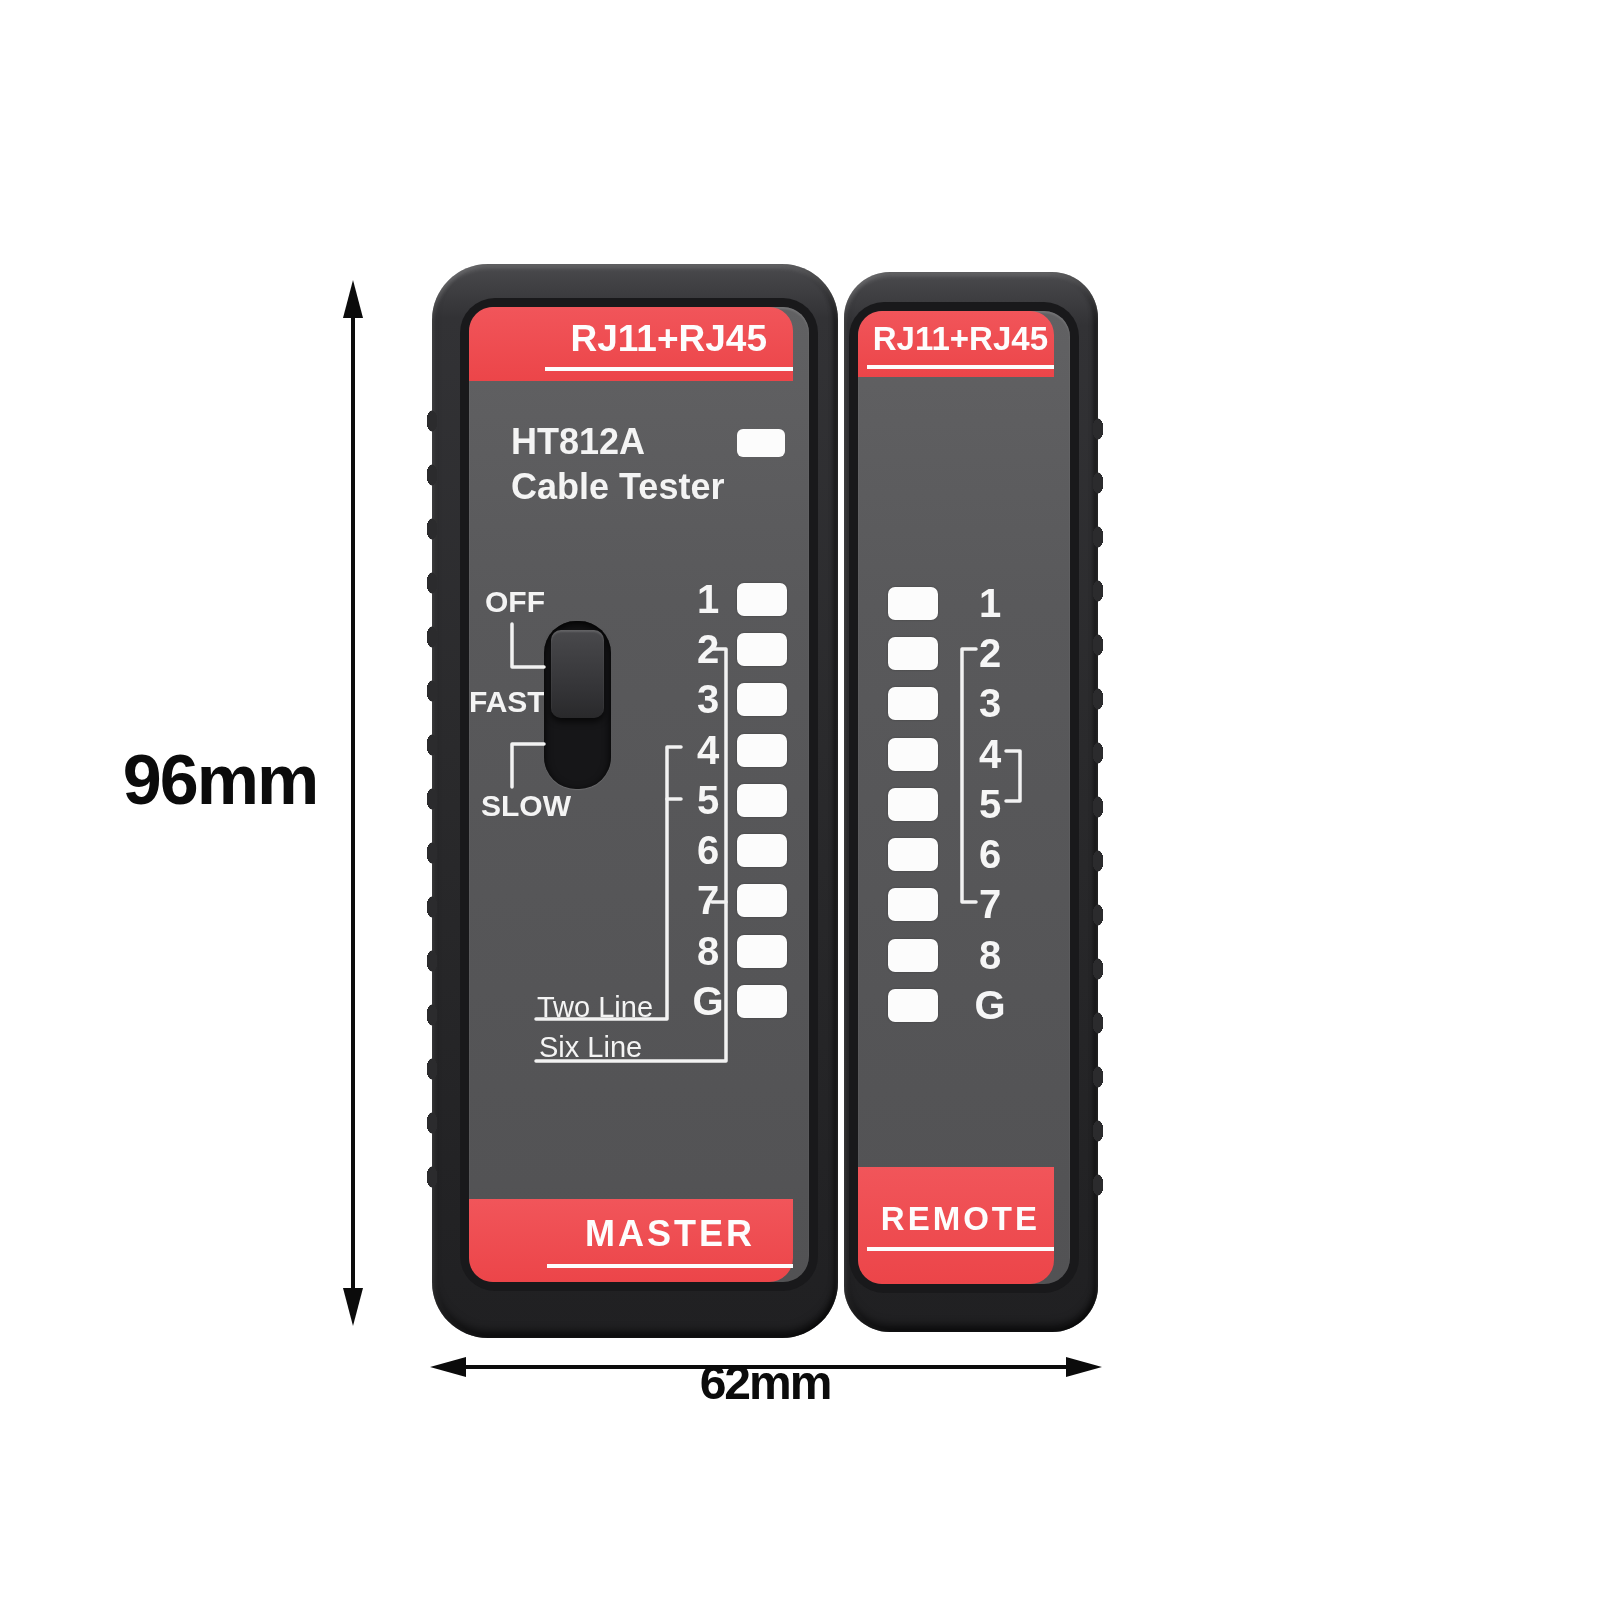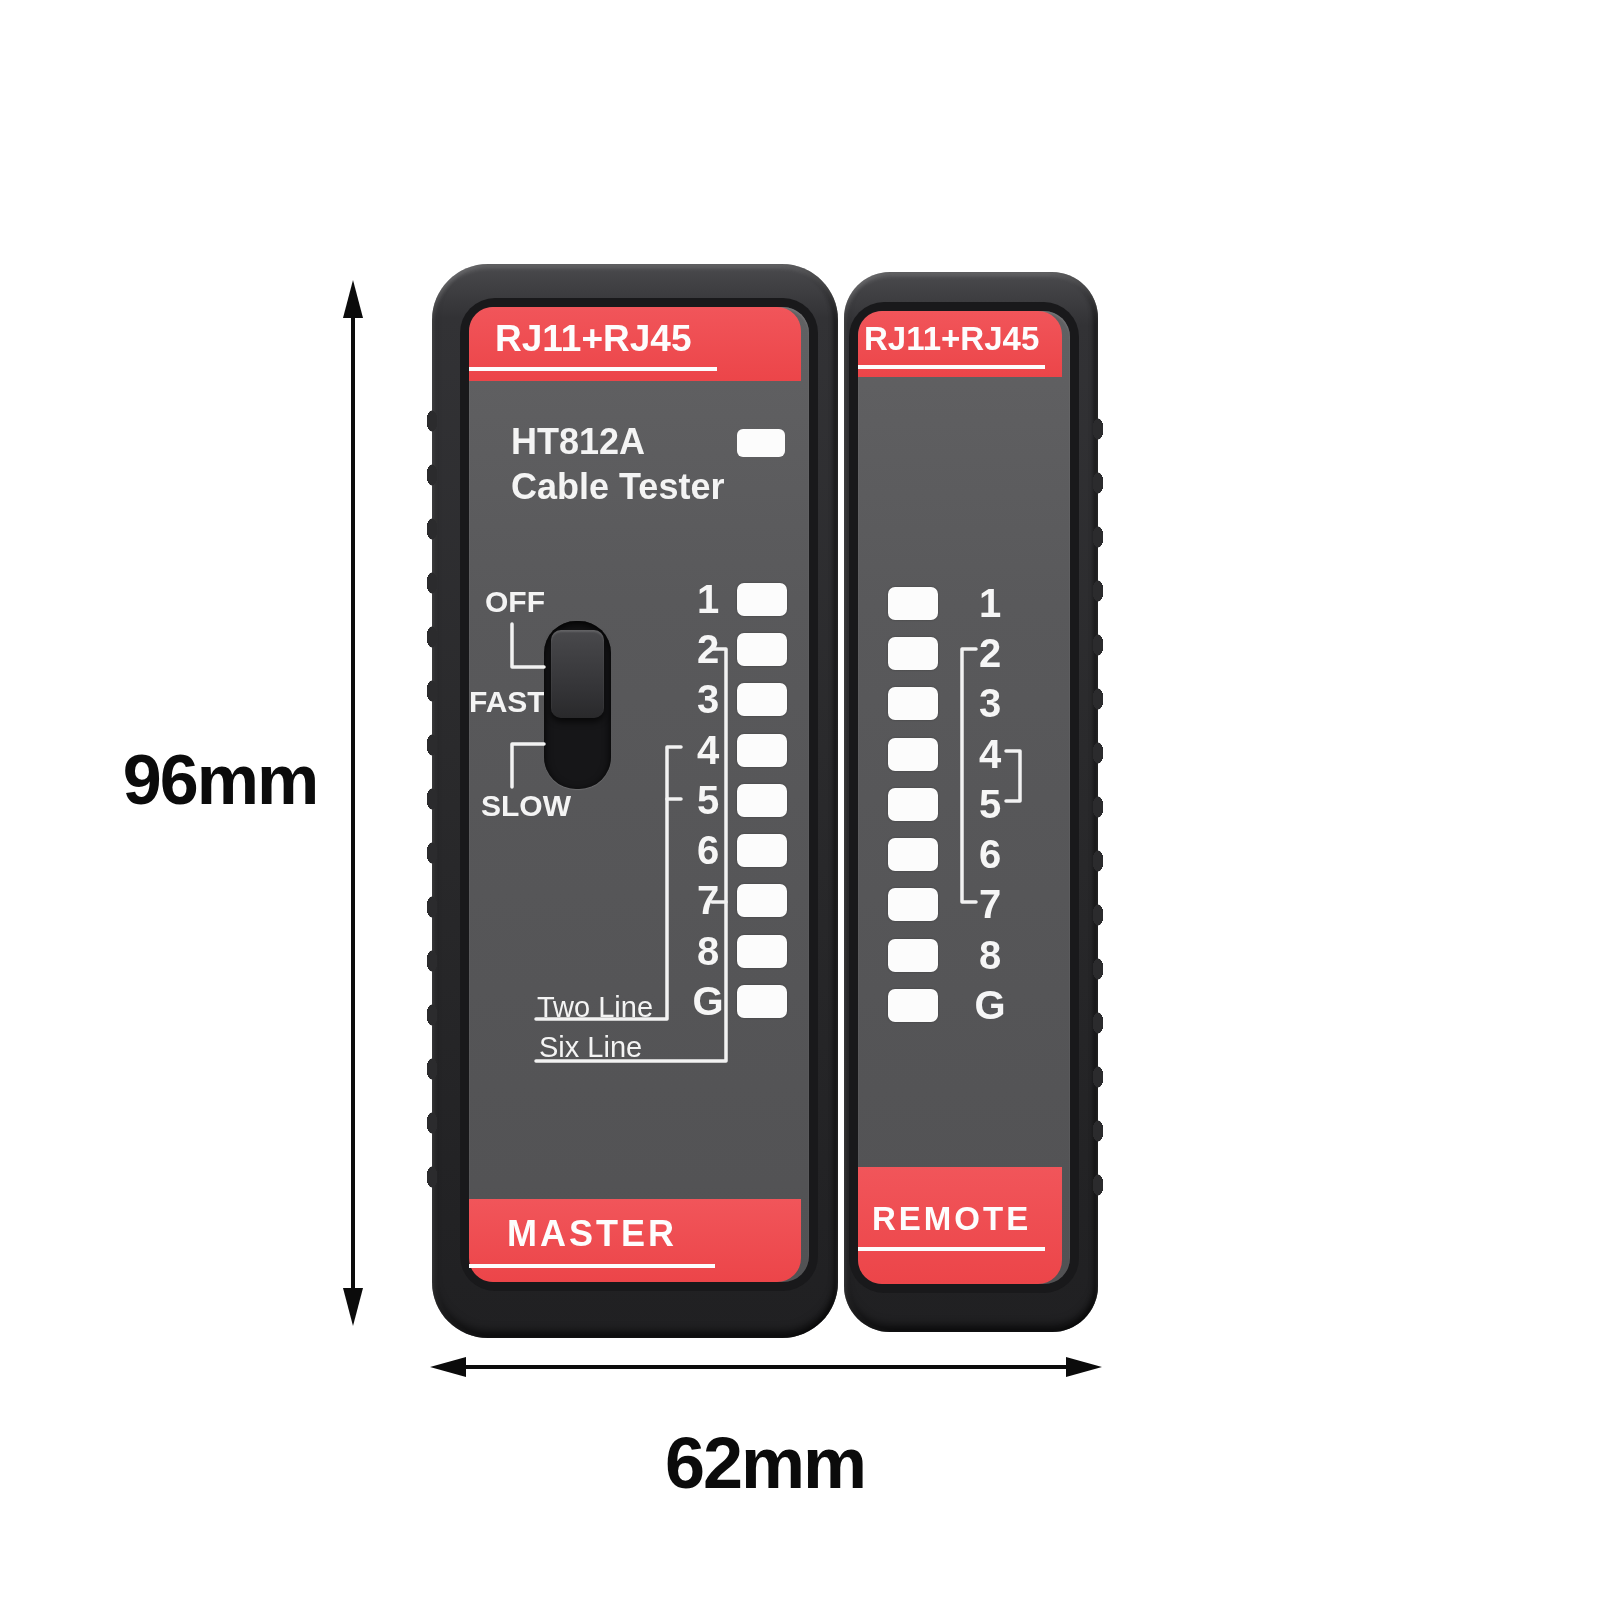--- a/index.html
+++ b/index.html
@@ -29,21 +29,21 @@
   
   .face{
     position:absolute;border-radius:26px;
     background:linear-gradient(180deg,#616163,#59595b 30%,#525254);
     box-shadow:0 0 0 9px #19191b, inset 0 2px 2px rgba(255,255,255,.12);
     color:#f4f4f4;
   }
   .master .face{left:37px;top:43px;width:340px;height:975px;}
   .remote .face{left:14px;top:39px;width:212px;height:973px;}
   .banner{
-    position:absolute;left:0;right:8px;display:flex;align-items:center;justify-content:flex-start;
+    position:absolute;left:0;right:16px;display:flex;align-items:center;justify-content:flex-end;
     background:linear-gradient(180deg,#f1555a,#ec4549);
   }
   .banner.top{top:0;height:74px;border-radius:24px 24px 0 0;}
   .banner.bottom{bottom:0;height:83px;border-radius:0 0 24px 24px;}
   .banner .txt{
     font-weight:bold;color:#fdfdfd;border-bottom:4px solid #fdfdfd;
   }
   .master .banner.top .txt{font-size:37px;padding:0 26px 7px;}
   .remote .banner.top .txt{font-size:33px;padding:0 6px 7px;}
   .banner.bottom .txt{letter-spacing:3px;}
@@ -93,21 +93,21 @@
     <polygon points="13,2 3,40 23,40" fill="#0b0b0b"></polygon>
     <polygon points="13,1048 3,1010 23,1010" fill="#0b0b0b"></polygon>
   </svg>
   <div class="dim-label" style="left:105px;top:740px;width:230px;">96mm</div>
 
   <svg class="dim-svg" style="left:428px;top:1354px;" width="676" height="26" viewBox="0 0 676 26">
     <line x1="32" y1="13" x2="644" y2="13" stroke="#0b0b0b" stroke-width="4"></line>
     <polygon points="2,13 38,3 38,23" fill="#0b0b0b"></polygon>
     <polygon points="674,13 638,3 638,23" fill="#0b0b0b"></polygon>
   </svg>
-  <div class="dim-label" style="left:595px;top:1422px;width:340px;font-size:72px;">62mm</div>
+  <div class="dim-label" style="left:595px;top:1355px;width:340px;font-size:48px;">62mm</div>
 
   <div class="body master">
     <div class="grip left"></div>
     <div class="face">
 
       <div class="banner top">
         <span class="txt">RJ11+RJ45</span>
       </div>
 
       <div class="model-block">

